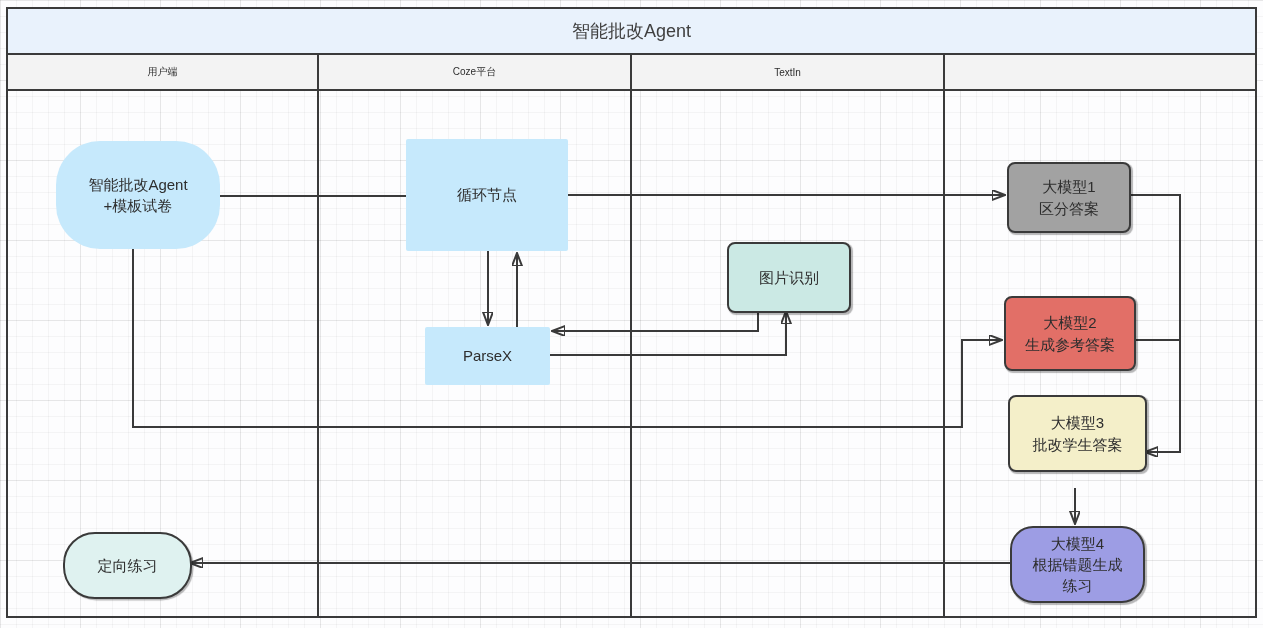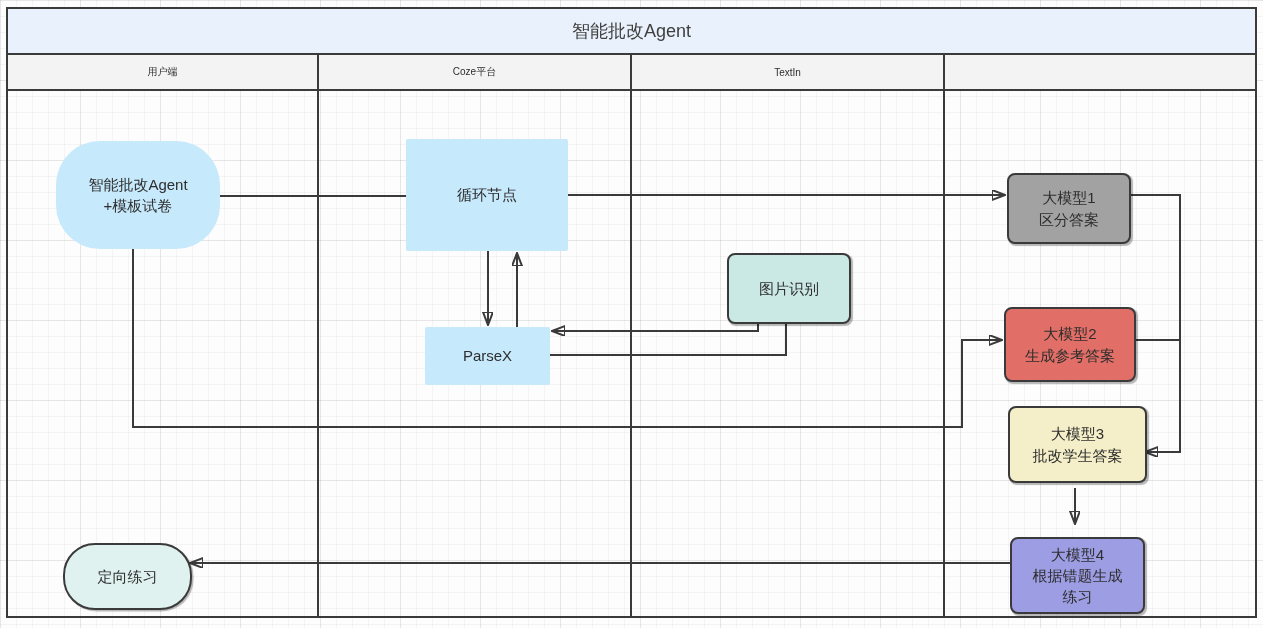--- a/index.html
+++ b/index.html
@@ -58,30 +58,29 @@
     display:flex;align-items:center;justify-content:center;
     text-align:center;
     font-size:15px;color:#2e2e2e;line-height:1.42;
   }
   .node-label{white-space:pre-line;}
   .flat{border:none;}
   .bordered{
     border:2px solid #3a3a3a;
     border-radius:8px;
     box-shadow:1.5px 1.5px 1px rgba(0,0,0,0.28);
-    margin-top:11px;
   }
   #node-upload{left:56px;top:141px;width:164px;height:108px;background:#c6e9fc;border-radius:44px;}
   #node-loop{left:406px;top:139px;width:162px;height:112px;background:#c6e9fc;border-radius:2px;}
   #node-parsex{left:425px;top:327px;width:125px;height:58px;background:#c6e9fc;border-radius:2px;}
   #node-imgrec{left:727px;top:242px;width:120px;height:67px;background:#cbe9e4;}
   #node-llm1{left:1007px;top:162px;width:120px;height:67px;background:#a2a2a2;}
   #node-llm2{left:1004px;top:296px;width:128px;height:71px;background:#e26f67;}
   #node-llm3{left:1008px;top:395px;width:135px;height:73px;background:#f4efc9;}
-  #node-llm4{left:1010px;top:526px;width:131px;height:73px;background:#9d9de4;}
+  #node-llm4{left:1010px;top:526px;width:131px;height:73px;background:#9d9de4;border-radius:23px;}
   #node-practice{left:63px;top:532px;width:125px;height:63px;background:#dff2f0;border-radius:32px;}
 </style>
 </head>
 <body>
 
 <div id="page">
 
   <div id="frame">
     <div id="title-bar">
       <span>智能批改Agent</span>

